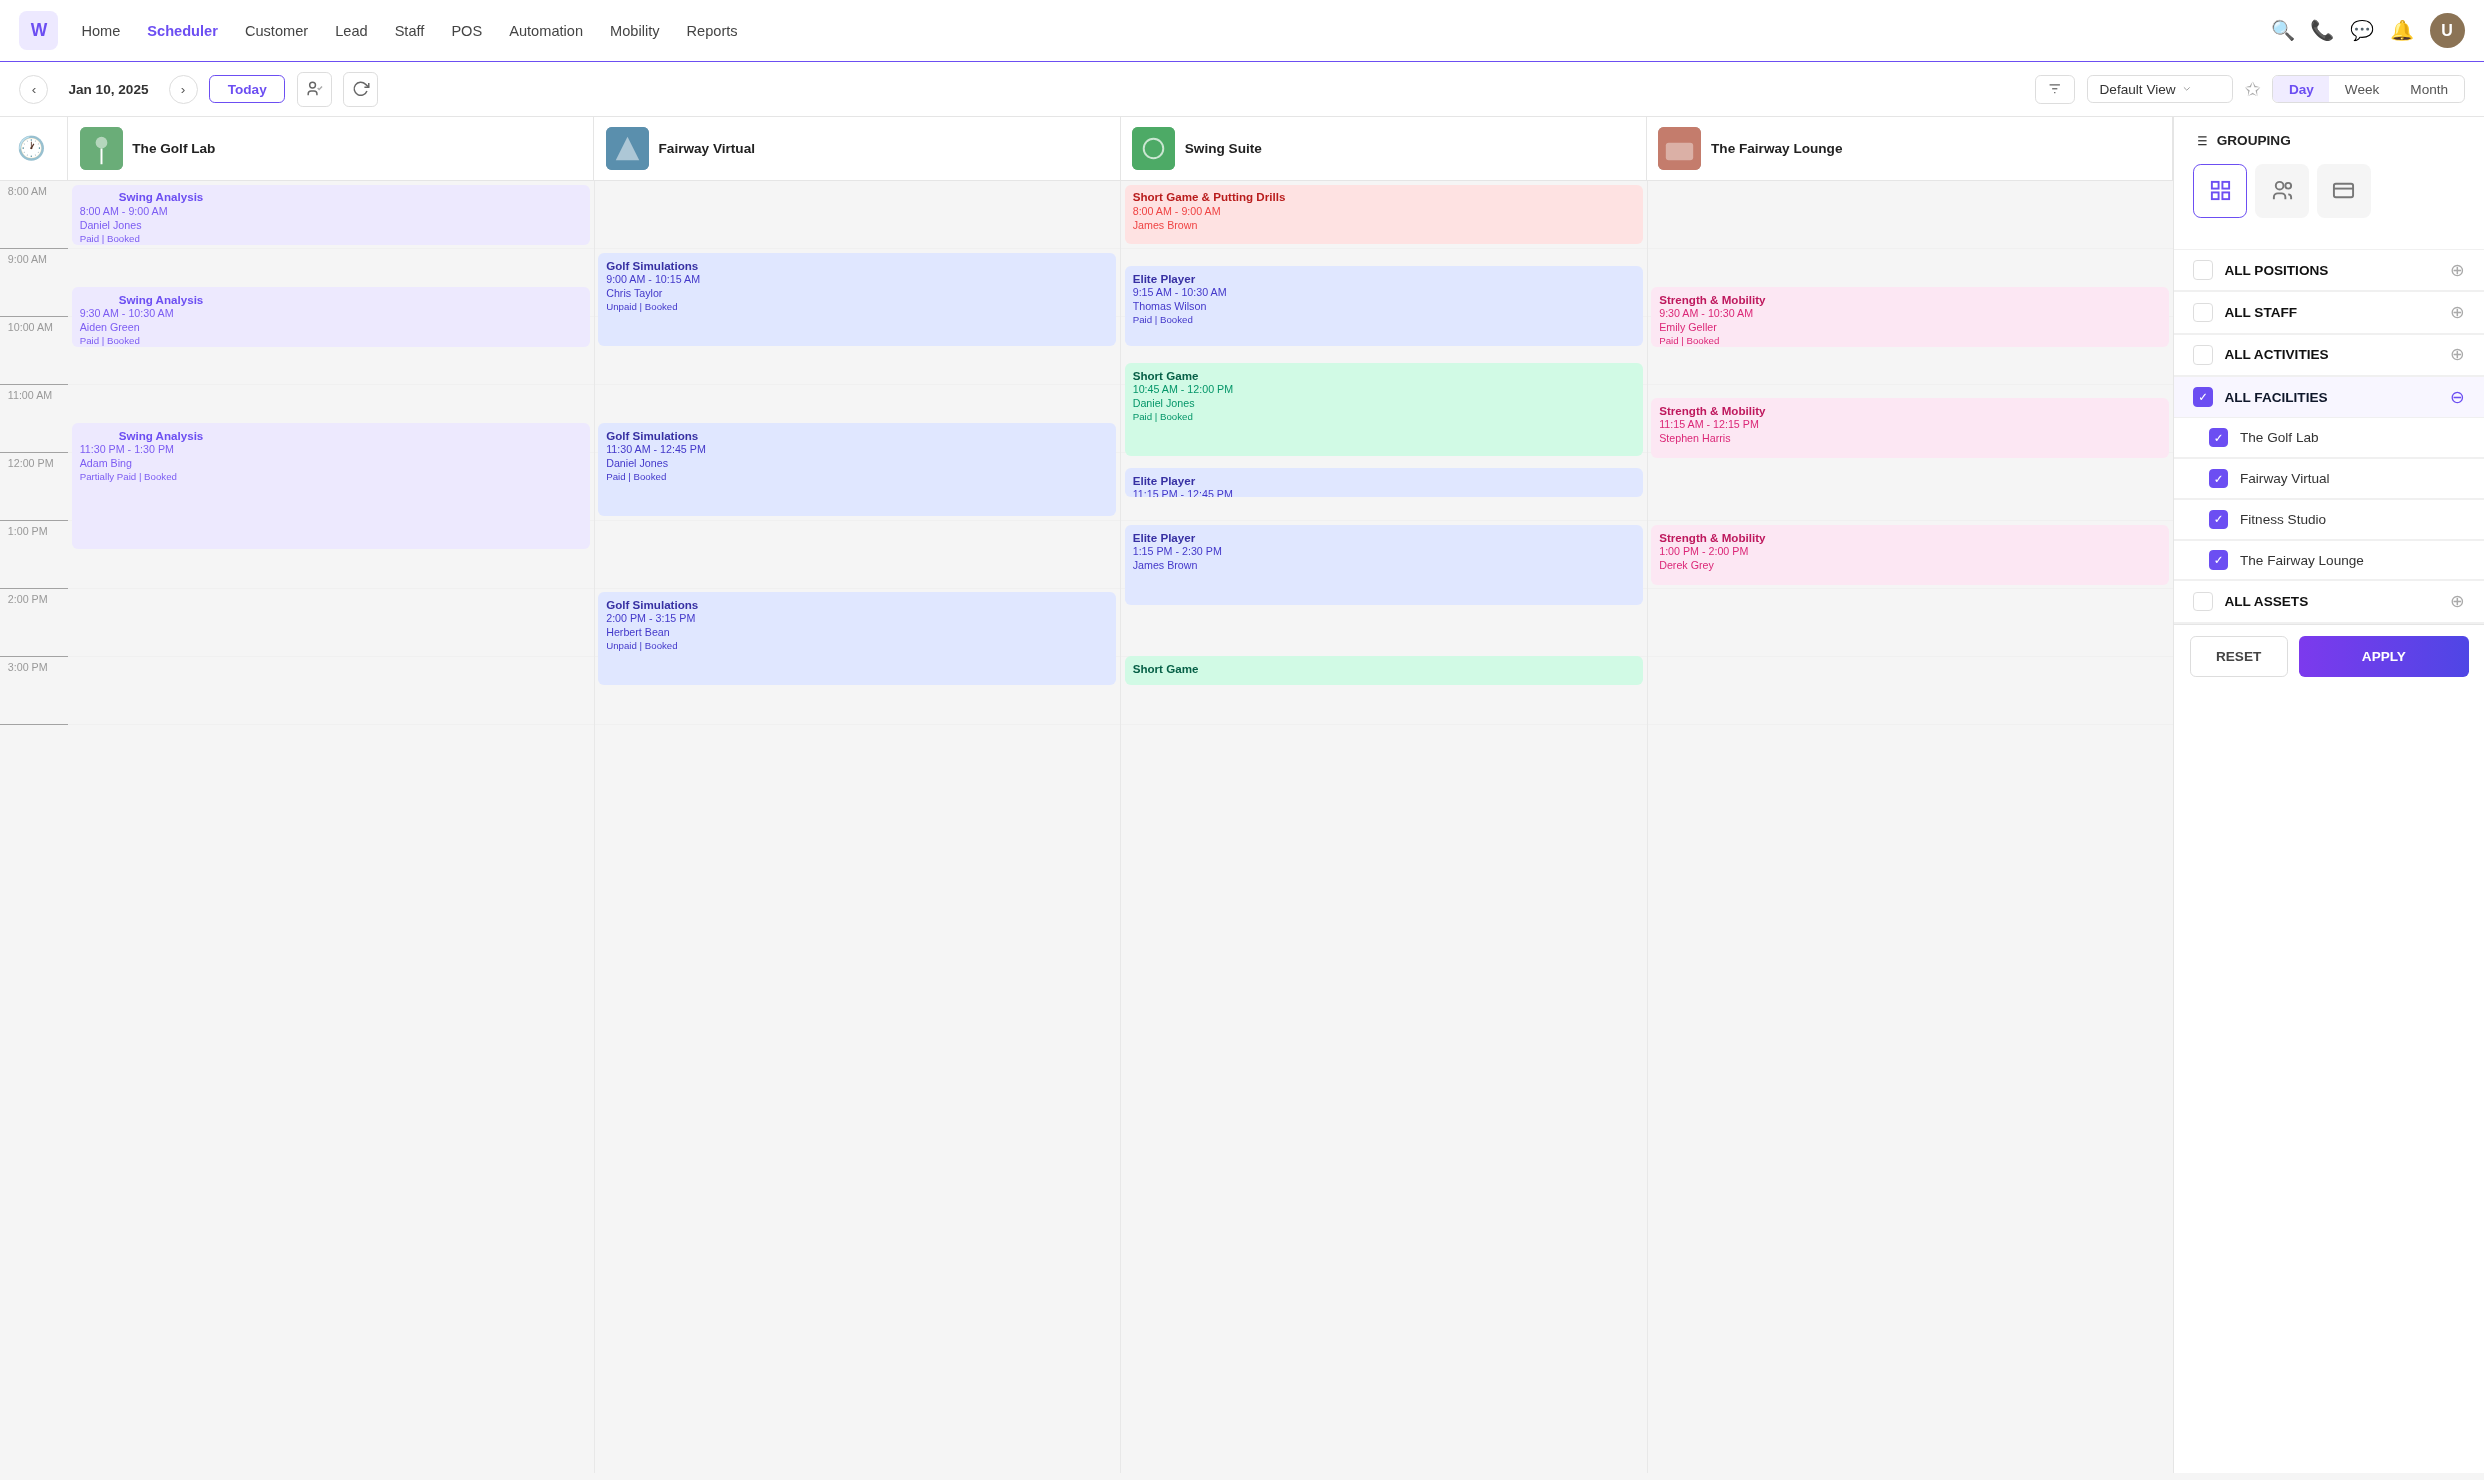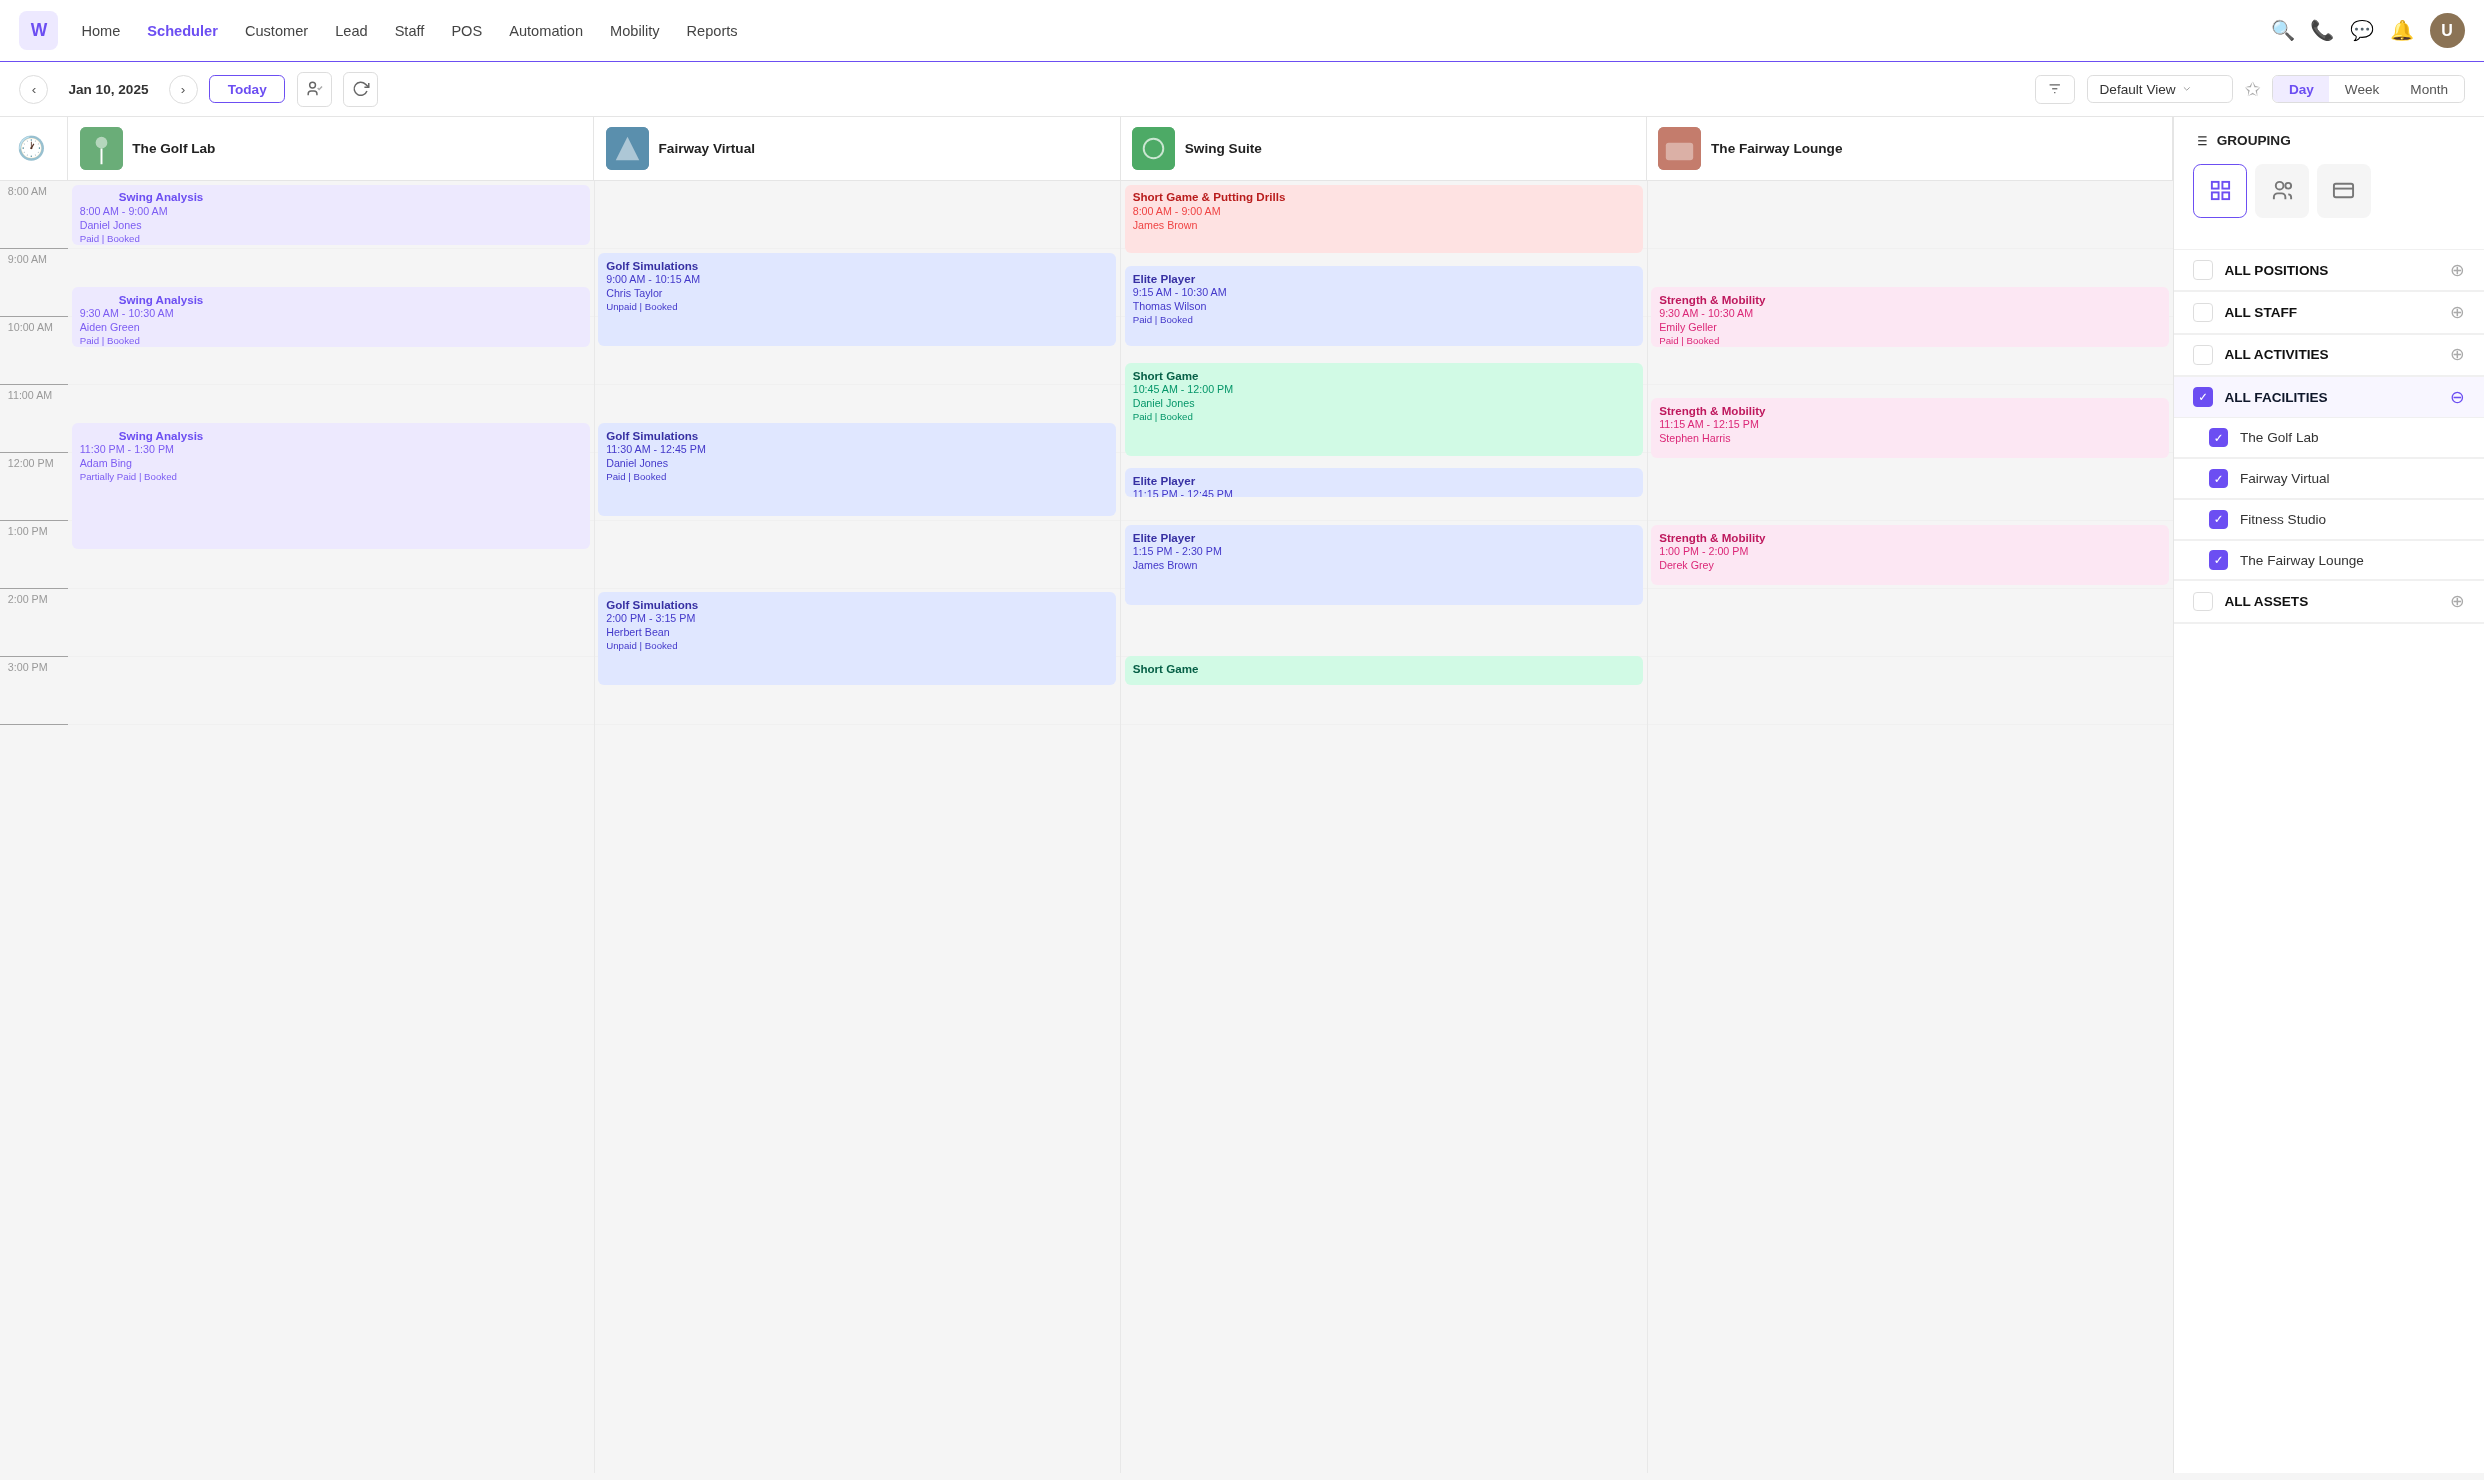--- a/index.html
+++ b/index.html
@@ -394,21 +394,21 @@
 
         <div class="resource-col">
           <div class="slot-bg"></div>
             <div class="slot-bg"></div>
             <div class="slot-bg"></div>
           <div class="slot-bg"></div>
             <div class="slot-bg"></div>
             <div class="slot-bg"></div>
           <div class="slot-bg"></div>
             <div class="slot-bg"></div>
-          <div class="event ev-red" style="top:3.9px; height:68px;">
+          <div class="event ev-red" style="top:3.9px; height:59px;">
             <div class="ev-title">Short Game &amp; Putting Drills</div>
             <div class="ev-time">8:00 AM - 9:00 AM</div>
             <div class="ev-person">James Brown</div>
           </div>
           <div class="event ev-blue" style="top:85px; height:80px;">
             <div class="ev-title">Elite Player</div>
             <div class="ev-time">9:15 AM - 10:30 AM</div>
             <div class="ev-person">Thomas Wilson</div>
             <div class="ev-status">Paid | Booked</div>
           </div>
@@ -555,16 +555,20 @@
     </div>
     <div class="sidebar-divider"></div>
 
     <div class="filter-row">
       <div class="checkbox"></div>
       <span class="filter-label bold">ALL ASSETS</span>
       <span class="add-btn">⊕</span>
     </div>
     <div class="sidebar-divider"></div>
 
+    <div class="sidebar-footer">
+      <button class="reset-btn">RESET</button>
+      <button class="apply-btn">APPLY</button>
+    </div>
   </div>
 
 </div>
 
 
 </body></html>

